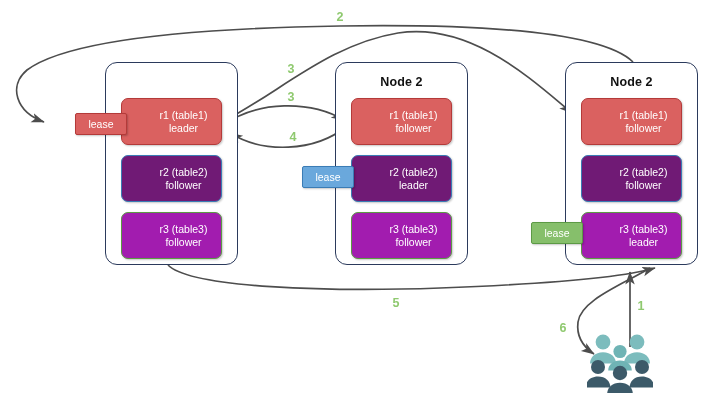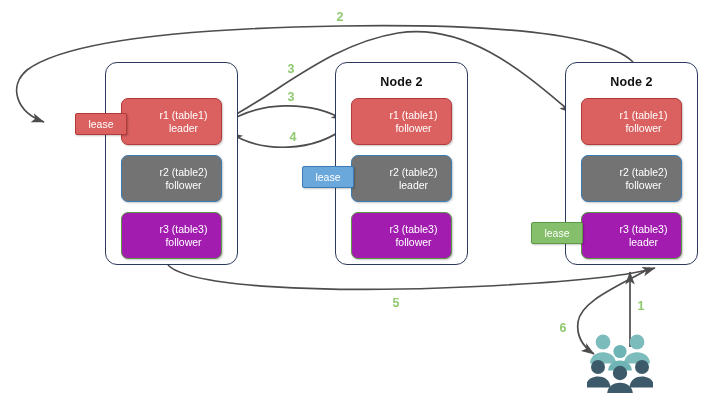--- a/index.html
+++ b/index.html
@@ -50,21 +50,21 @@
     justify-content: center;
     color: #ffffff;
     font-size: 10.5px;
     line-height: 13px;
     text-align: center;
     box-shadow: 1px 1px 2px rgba(0,0,0,.22);
     padding-left: 24px;
   }
   .replica span { display: block; white-space: nowrap; }
   .rep-red   { background: #da6160; border: 1.3px solid #b43a39; }
-  .rep-blue  { background: #737373; border: 1.3px solid #3b7cb5; }
+  .rep-blue  { background: #701a75; border: 1.3px solid #3b7cb5; }
   .rep-green { background: #a21caf; border: 1.3px solid #5c9a45; }
 
   .lease {
     position: absolute;
     border-radius: 2px;
     box-sizing: border-box;
     display: flex;
     align-items: center;
     justify-content: center;
     color: #ffffff;

